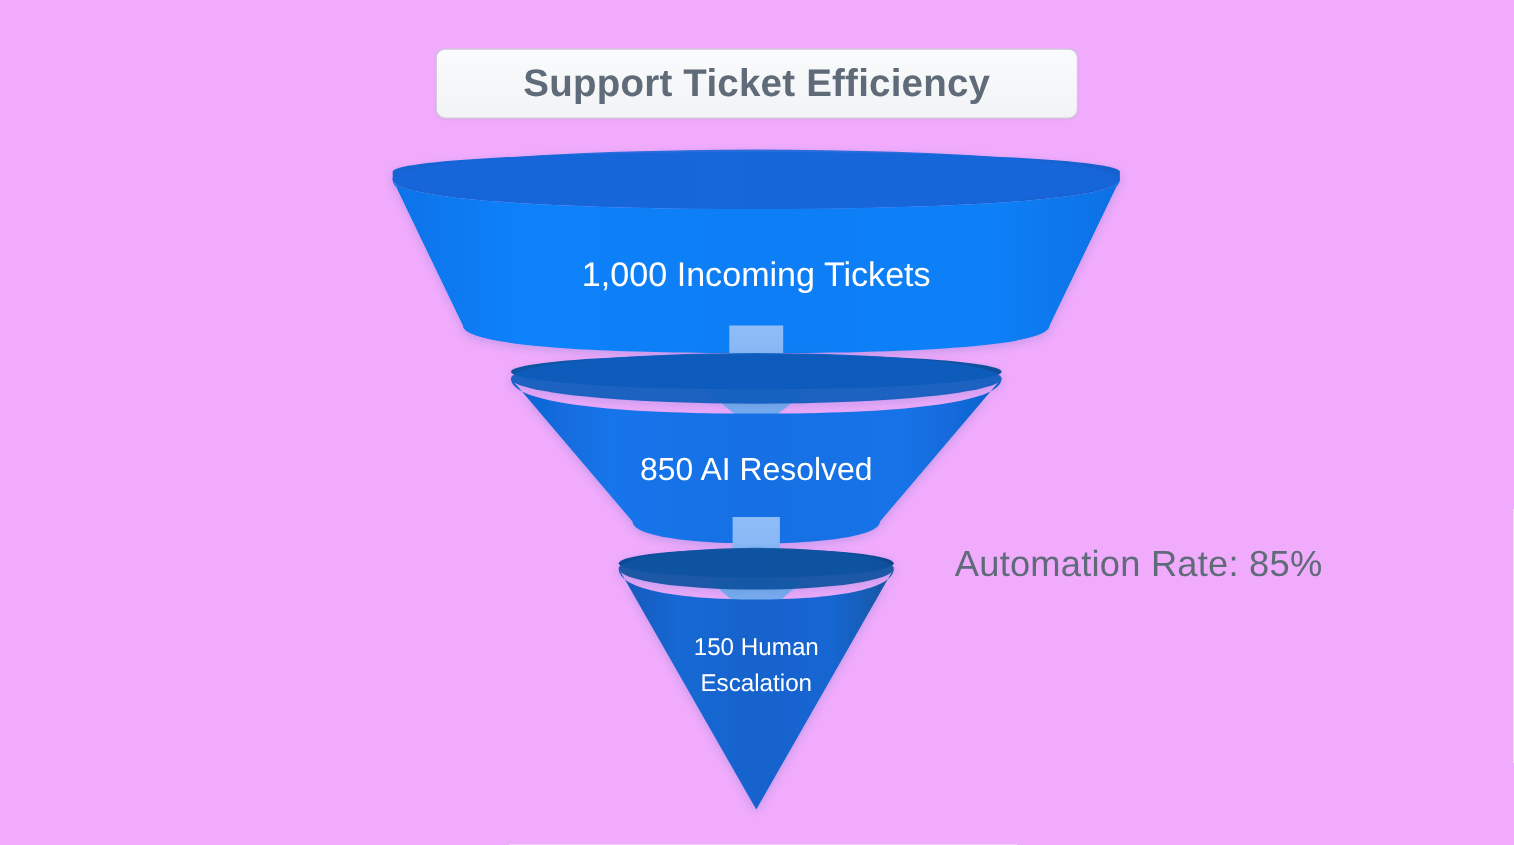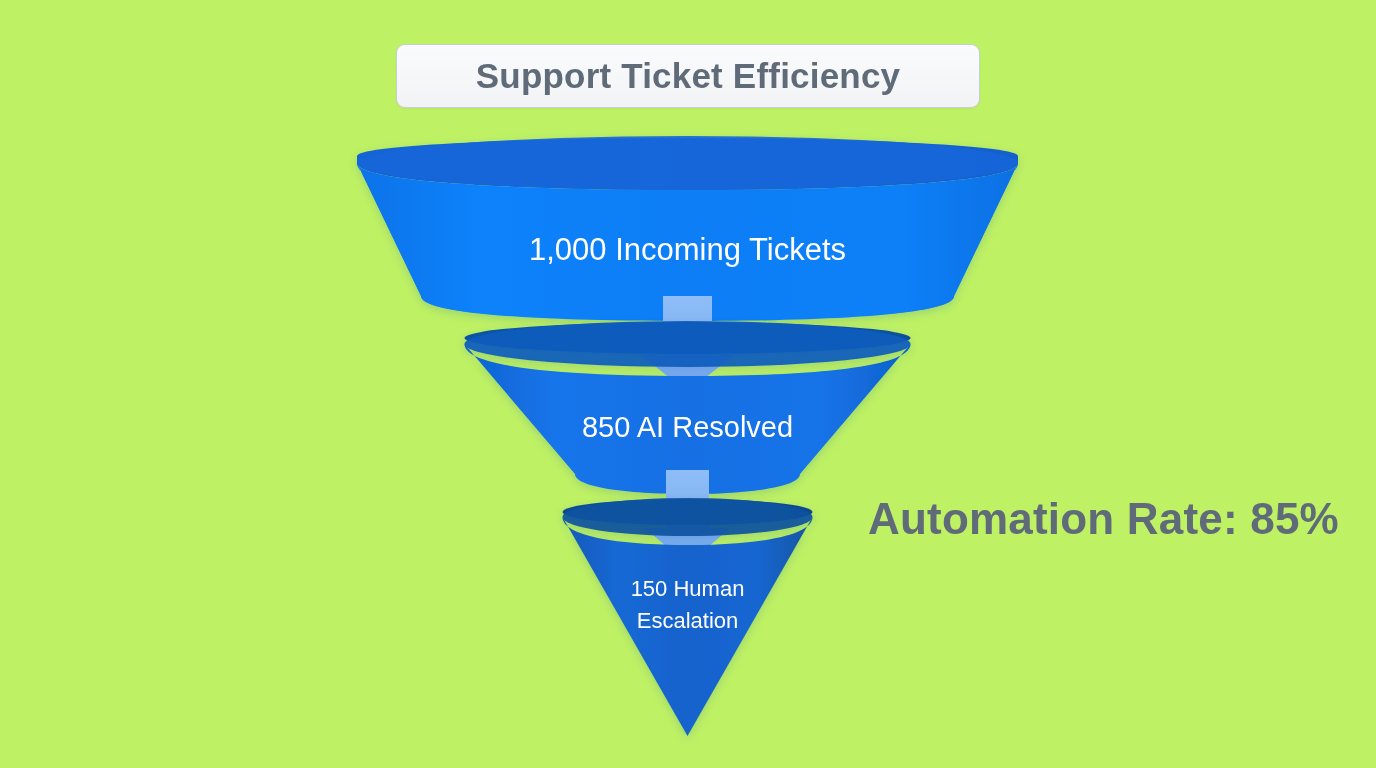--- a/index.html
+++ b/index.html
@@ -15,21 +15,21 @@
     font-family: "Liberation Sans", sans-serif;
     -webkit-font-smoothing: antialiased;
   }
 
   #canvas {
     position: absolute;
     left: 0;
     top: 0;
     width: 1376px;
     height: 768px;
-    background: #bef264;
+    background: #f0abfc;
   }
 
   
   #title-chip {
     position: absolute;
     left: 396px;
     top: 44px;
     width: 584px;
     height: 64px;
     box-sizing: border-box;
@@ -67,22 +67,22 @@
   }
   .stage-label.big   { font-size: 31px; }
   .stage-label.mid   { font-size: 29px; }
   .stage-label.small { font-size: 22px; }
 
   
   #annotation {
     position: absolute;
     left: 868px;
     top: 494px;
-    font-size: 44px;
-    font-weight: bold;
+    font-size: 33px;
+    font-weight: normal;
     color: #5f6b78;
     white-space: nowrap;
     letter-spacing: 0.2px;
   }
 </style>
 </head>
 <body>
 
 <div id="canvas">
 

